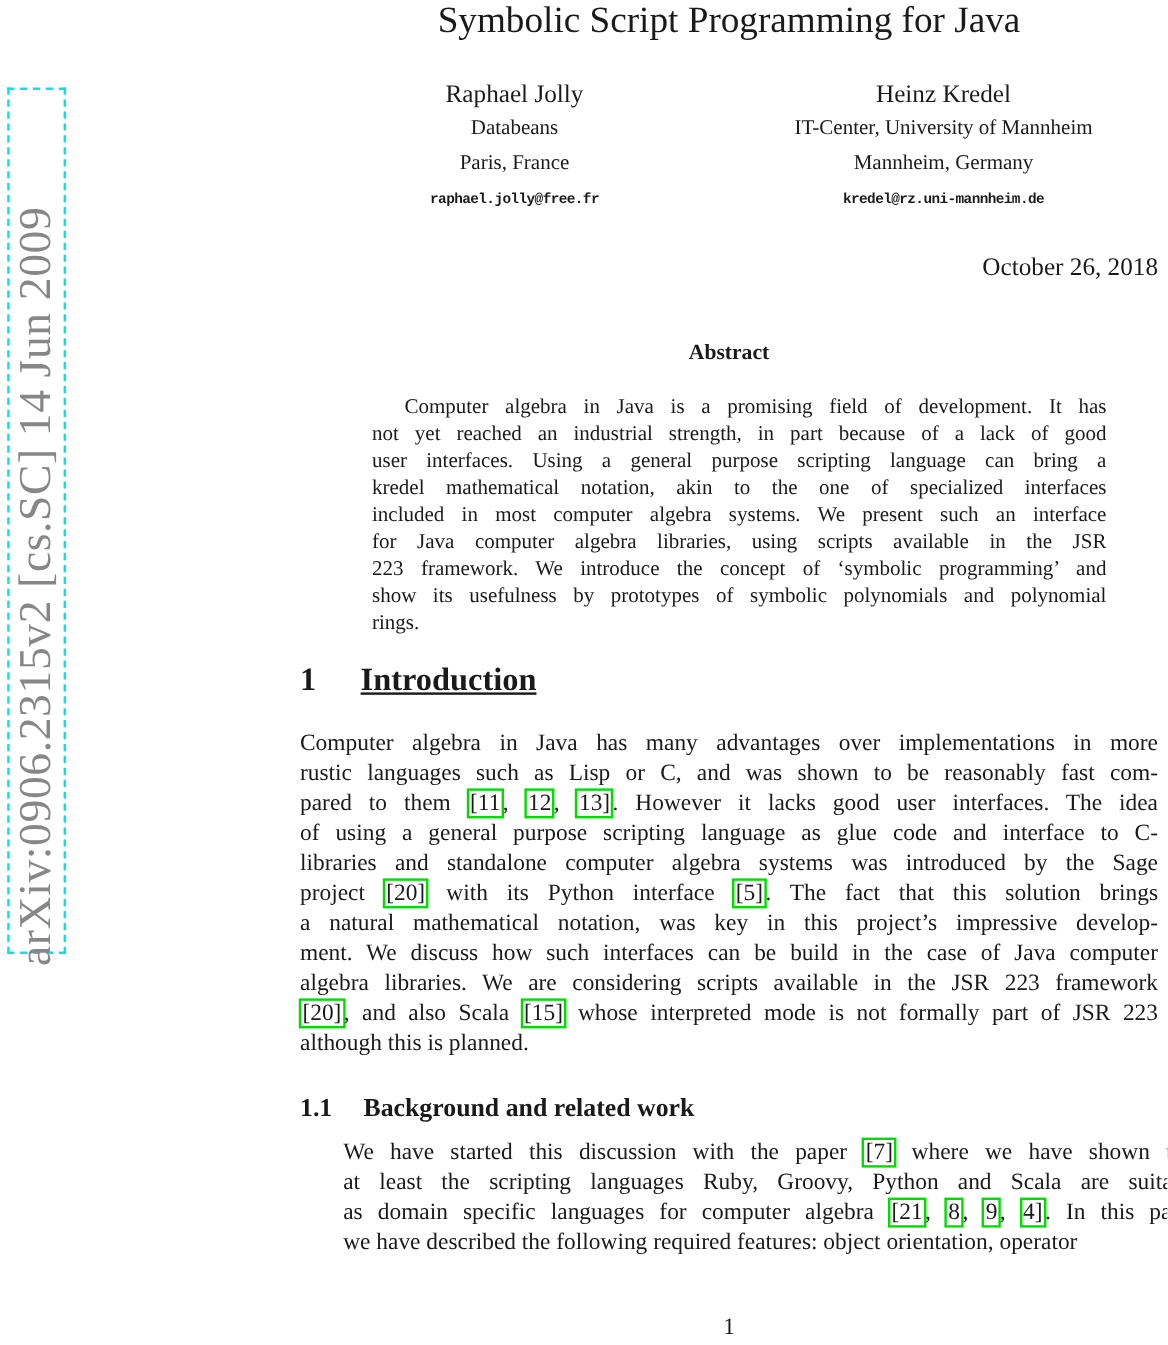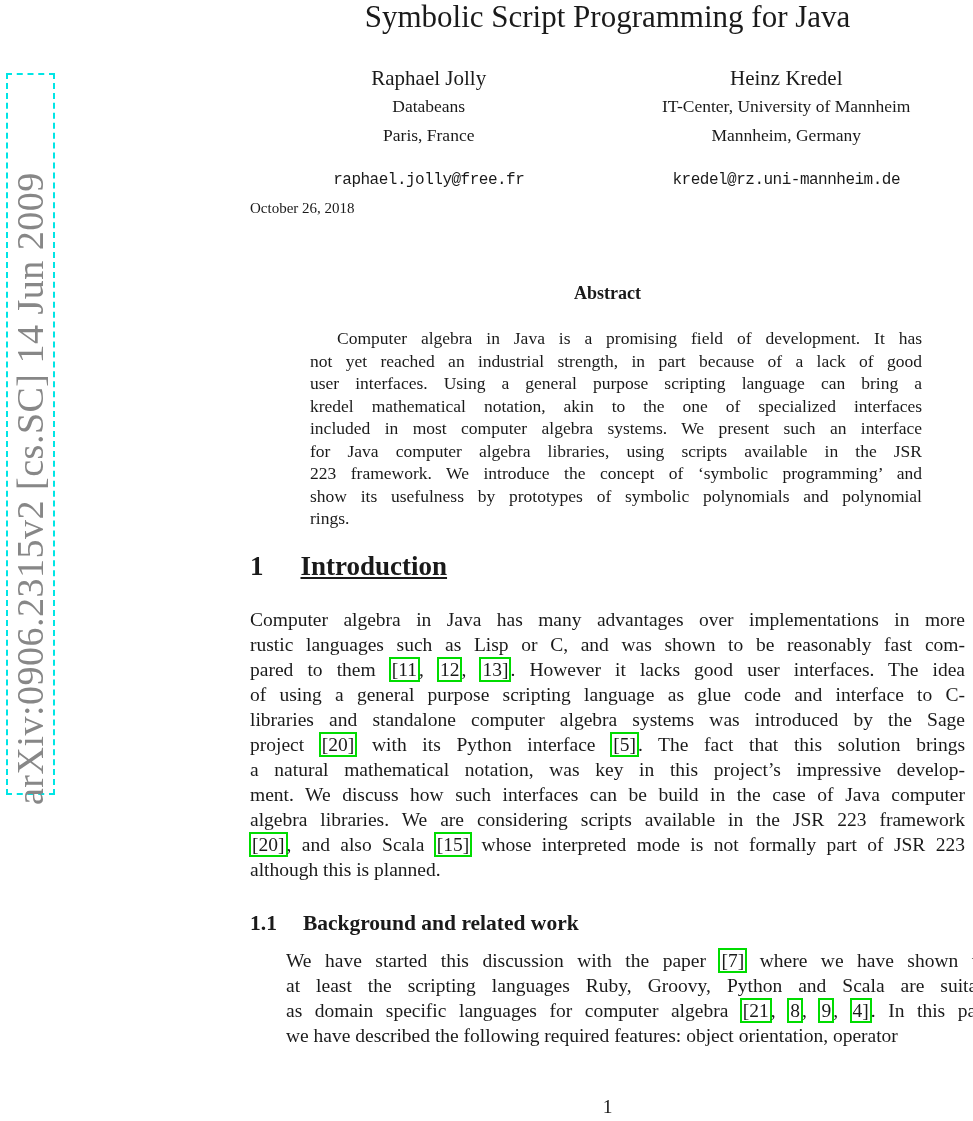--- a/index.html
+++ b/index.html
@@ -43,26 +43,27 @@
   }
   .authors{
     position:absolute;top:64px;left:250px;width:715px;
     display:flex;
   }
   .author{flex:1;text-align:center;}
   .author-name{font-size:21px;line-height:28px;}
   .author-affil{font-size:17.5px;line-height:29px;}
   .author-email{
     font-family:"Liberation Mono", monospace;
-    font-size:16px;line-height:28px;margin-top:16px;
+    font-size:12px;line-height:28px;margin-top:2px;
     letter-spacing:-0.5px;
+    font-weight:bold;
   }
   .date{
-    position:absolute;top:195px;left:250px;width:715px;
-    text-align:left;font-size:15px;line-height:26px;
+    position:absolute;top:209px;left:250px;width:715px;
+    text-align:right;font-size:21px;line-height:26px;
   }
   
   .abstract-heading{
     position:absolute;top:282px;left:250px;width:715px;
     text-align:center;font-weight:bold;font-size:18px;line-height:22px;
   }
   .abstract-body{
     position:absolute;top:327px;left:310px;width:612px;
     font-size:17.5px;
   }

